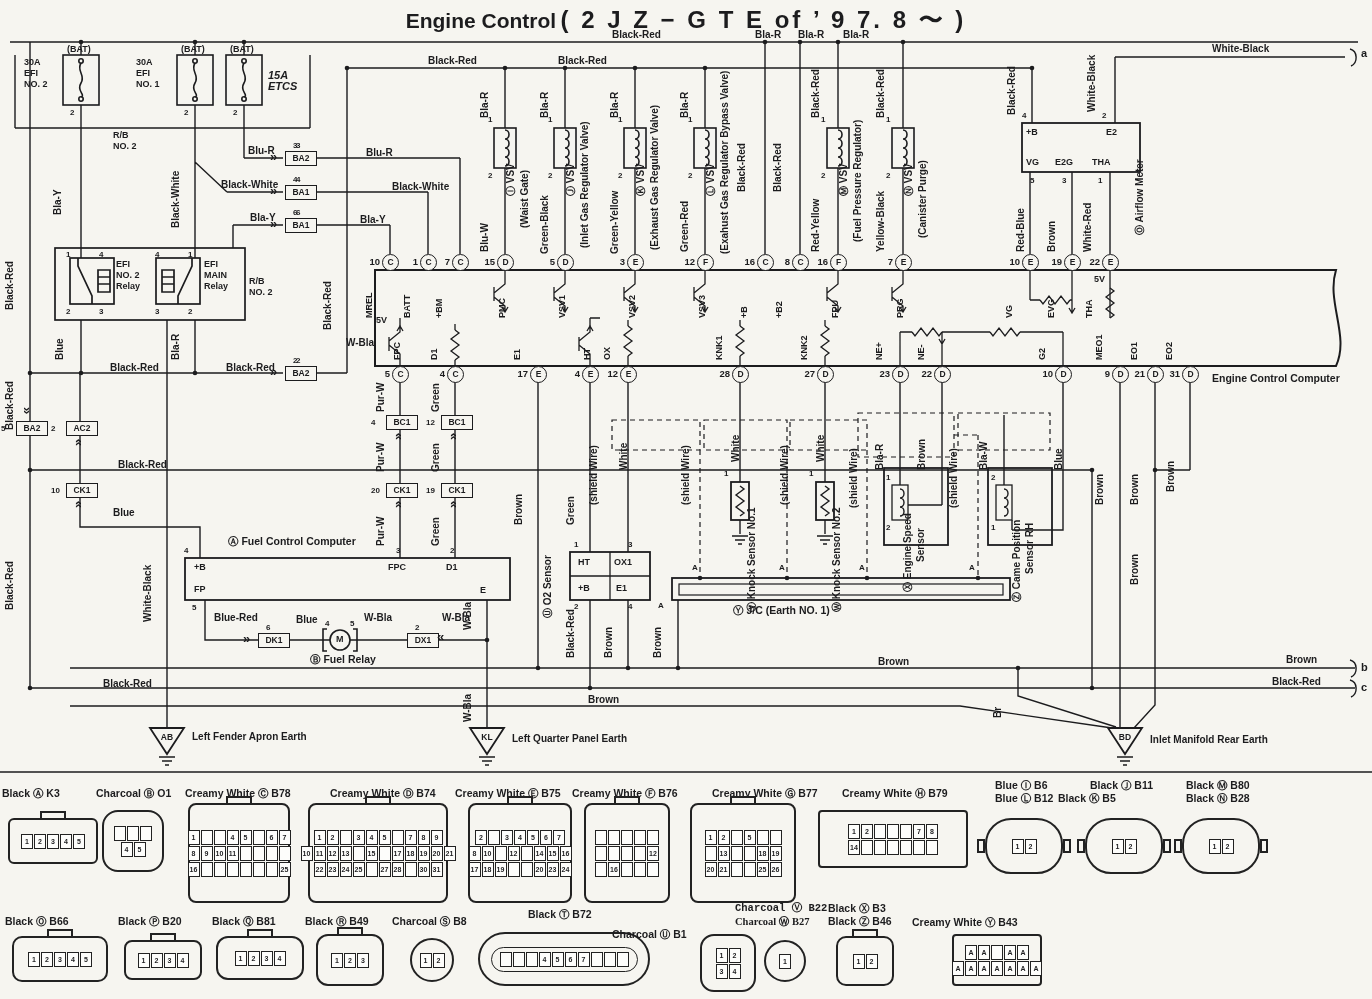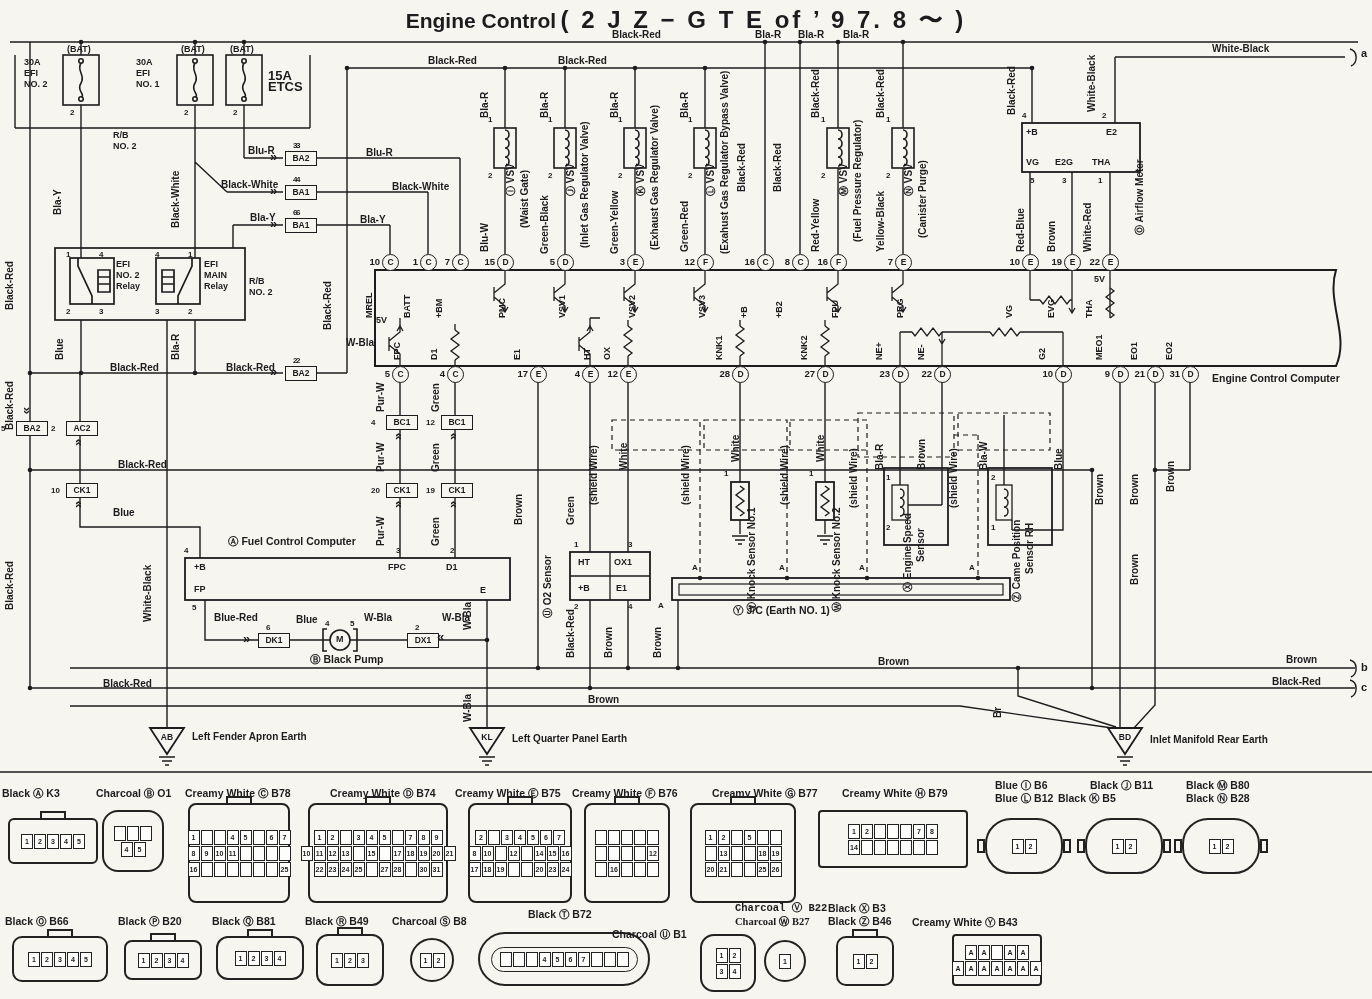--- a/index.html
+++ b/index.html
@@ -233,21 +233,21 @@
   <div id="labels">
       <span class="lb" style="font-size: 9px; left: 67px; top: 44px;">(BAT)</span>
       <span class="lb" style="font-size: 9px; left: 181px; top: 44px;">(BAT)</span>
       <span class="lb" style="font-size: 9px; left: 230px; top: 44px;">(BAT)</span>
       <span class="lb" style="font-size: 9px; left: 24px; top: 57px;">30A
 EFI
 NO. 2</span>
       <span class="lb" style="font-size: 9px; left: 136px; top: 57px;">30A
 EFI
 NO. 1</span>
-      <span class="lb" style="font-size: 13px; left: 268px; top: 70px;">15A
+      <span class="lb" style="font-size: 11px; left: 268px; top: 70px; font-style: italic;">15A
 ETCS</span>
       <span class="lb" style="font-size: 8px; left: 70px; top: 107px;">2</span>
       <span class="lb" style="font-size: 8px; left: 184px; top: 107px;">2</span>
       <span class="lb" style="font-size: 8px; left: 233px; top: 107px;">2</span>
       <span class="lb" style="font-size: 9px; left: 113px; top: 130px;">R/B
 NO. 2</span>
       <span class="lb" style="font-size: 10px; left: 612px; top: 29px;">Black-Red</span>
       <span class="lb" style="font-size: 10px; left: 755px; top: 29px;">Bla-R</span>
       <span class="lb" style="font-size: 10px; left: 798px; top: 29px;">Bla-R</span>
       <span class="lb" style="font-size: 10px; left: 843px; top: 29px;">Bla-R</span>
@@ -295,21 +295,21 @@
       <span class="lb" style="font-size: 8px; left: 396px; top: 545px;">3</span>
       <span class="lb" style="font-size: 8px; left: 450px; top: 545px;">2</span>
       <span class="lb" style="font-size: 8px; left: 192px; top: 602px;">5</span>
       <span class="lb" style="font-size: 10px; left: 214px; top: 612px;">Blue-Red</span>
       <span class="lb" style="font-size: 10px; left: 296px; top: 614px;">Blue</span>
       <span class="lb" style="font-size: 8px; left: 325px; top: 618px;">4</span>
       <span class="lb" style="font-size: 8px; left: 350px; top: 618px;">5</span>
       <span class="lb" style="font-size: 10px; left: 364px; top: 612px;">W-Bla</span>
       <span class="lb" style="font-size: 10px; left: 442px; top: 612px;">W-Bla</span>
       <span class="lb" style="font-size: 9px; left: 336px; top: 634px;">M</span>
-      <span class="lb" style="font-size: 10.5px; left: 310px; top: 654px;">Ⓑ Black Pump</span>
+      <span class="lb" style="font-size: 10.5px; left: 310px; top: 654px;">Ⓑ Fuel Relay</span>
       <span class="lb" style="font-size: 9px; left: 578px; top: 557px;">HT</span>
       <span class="lb" style="font-size: 9px; left: 614px; top: 557px;">OX1</span>
       <span class="lb" style="font-size: 9px; left: 578px; top: 583px;">+B</span>
       <span class="lb" style="font-size: 9px; left: 616px; top: 583px;">E1</span>
       <span class="lb" style="font-size: 8px; left: 574px; top: 539px;">1</span>
       <span class="lb" style="font-size: 8px; left: 628px; top: 539px;">3</span>
       <span class="lb" style="font-size: 8px; left: 574px; top: 601px;">2</span>
       <span class="lb" style="font-size: 8px; left: 628px; top: 601px;">4</span>
       <span class="lb" style="font-size: 8px; left: 724px; top: 468px;">1</span>
       <span class="lb" style="font-size: 8px; left: 809px; top: 468px;">1</span>

